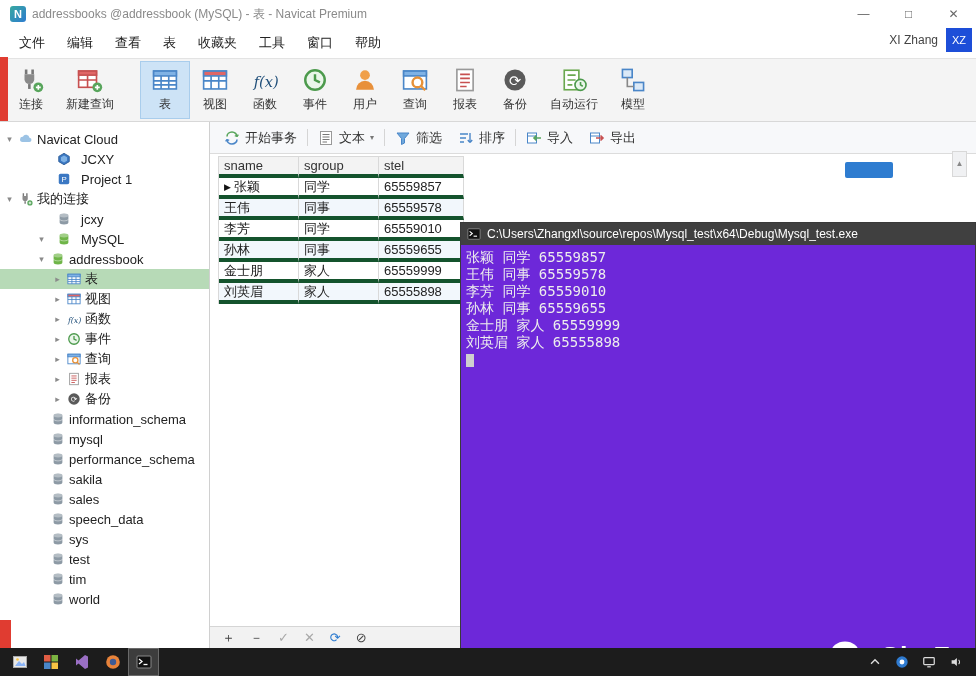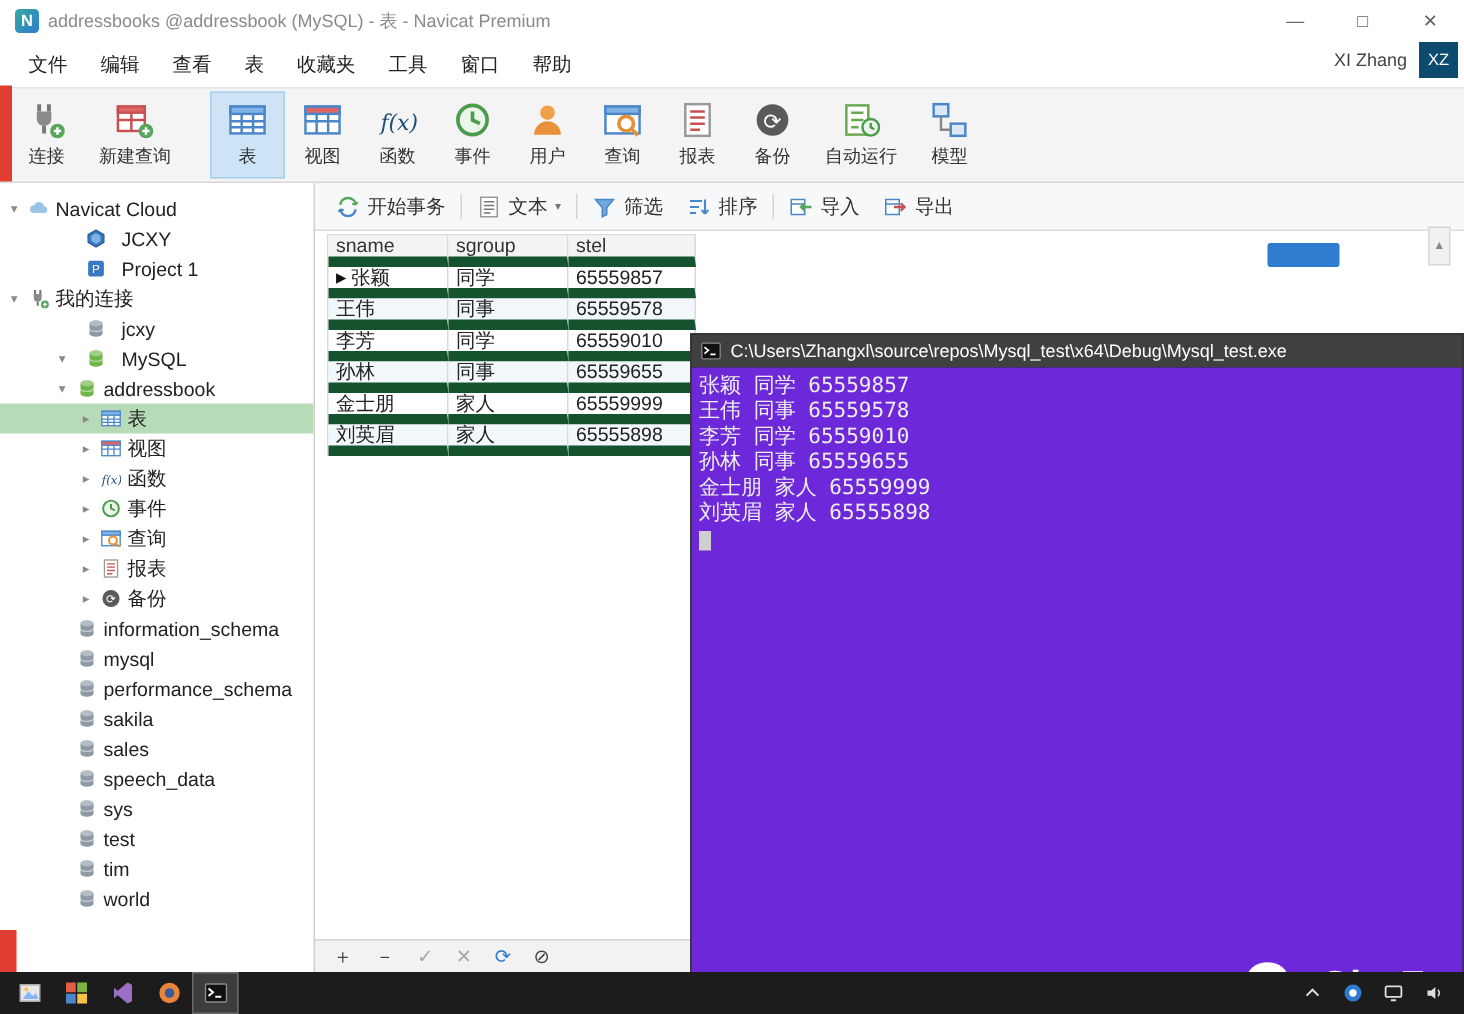--- a/index.html
+++ b/index.html
@@ -13,21 +13,21 @@
   .titlebar { height:28px; flex:none; display:flex; align-items:center; background:#fff; }
   .app-logo { width:16px; height:16px; margin:0 6px 0 10px; border-radius:3px; background:linear-gradient(135deg,#37a8a0,#2e7cd0); color:#fff; font-size:11px; font-weight:bold; text-align:center; line-height:16px; flex:none; }
   .title-text { font-size:12px; color:#8a8a8a; white-space:nowrap; overflow:hidden; }
   .win-btns { margin-left:auto; display:flex; }
   .win-btn { width:45px; height:28px; display:flex; align-items:center; justify-content:center; font-size:12px; color:#666; }
 
   .menubar { height:30px; flex:none; display:flex; align-items:flex-start; background:#fff; padding-left:8px; }
   .menu-item { padding:0 11px; font-size:13px; color:#222; line-height:30px; }
   .menubar-right { margin-left:auto; display:flex; align-items:center; gap:8px; padding-right:4px; }
   .user-name { font-size:12px; color:#444; }
-  .user-badge { width:26px; height:24px; background:#0c4a6e; color:#fff; font-size:11px; display:flex; align-items:center; justify-content:center; }
+  .user-badge { width:26px; height:24px; background:#1d4ed8; color:#fff; font-size:11px; display:flex; align-items:center; justify-content:center; }
 
   .toolbar { height:64px; flex:none; display:flex; align-items:center; background:#f4f4f4; border-top:1px solid #e3e3e3; border-bottom:1px solid #d8d8d8; padding-left:6px; }
   .tool-item { min-width:50px; height:58px; padding:0 9px; display:flex; flex-direction:column; align-items:center; justify-content:center; gap:3px; font-size:12px; color:#333; border:1px solid transparent; }
   .tool-item.active { background:#cde3f6; border-color:#a9cdec; }
   .tool-sep { width:16px; height:58px; flex:none; }
   .ic26 { width:26px; height:26px; flex:none; }
   .ic16 { width:16px; height:16px; flex:none; }
   .ic14 { width:14px; height:14px; flex:none; }
   .c-gray { color:#8d9aa5; }
   .c-green { color:#6fb548; }
@@ -50,21 +50,21 @@
   .ddl-chip { font-size:8px; color:#555; border:1px solid #999; padding:1px 2px; border-radius:2px; background:#fff; }
 
   .obj-toolbar { height:32px; flex:none; background:#f7f8fa; border-bottom:1px solid #dcdcdc; display:flex; align-items:center; padding-left:6px; font-size:13px; color:#333; }
   .tbtn { display:flex; align-items:center; gap:5px; padding:3px 8px; }
   .vsep { width:1px; height:17px; background:#d5d5d5; margin:0 2px; }
   .caret { font-size:8px; color:#777; }
 
   .gridwrap { flex:1; min-height:0; position:relative; background:#fff; padding:2px 0 0 8px; }
   .grid { border-top:1px solid #d9d9d9; border-left:1px solid #d9d9d9; width:246px; }
   .grow { display:flex; }
-  .gcell { width:80px; height:21px; line-height:20px; padding:0 5px; font-size:13px; color:#222; border-right:1px solid #d9d9d9; border-bottom:7px solid #14532d; white-space:nowrap; overflow:hidden; display:flex; align-items:center; gap:3px; }
+  .gcell { width:80px; height:21px; line-height:20px; padding:0 5px; font-size:13px; color:#222; border-right:1px solid #d9d9d9; border-bottom:4px solid #14532d; white-space:nowrap; overflow:hidden; display:flex; align-items:center; gap:3px; }
   .gcell.wide { width:85px; }
   .ghead .gcell { background:#f3f3f3; color:#333; }
   .grow.alt .gcell { background:#f2f7fc; }
   .rowmark { font-size:9px; color:#111; }
 
   .grid-footer { height:22px; flex:none; background:#f2f2f2; border-top:1px solid #d5d5d5; display:flex; align-items:center; gap:15px; padding-left:12px; font-size:13px; color:#444; }
   .gf-dim { color:#a8a8a8; }
   .gf-blue { color:#2e7cd0; }
 
   .mini-scroll { position:absolute; top:29px; right:9px; width:15px; height:26px; background:#f0f1f3; border:1px solid #d8d8d8; font-size:8px; color:#888; text-align:center; line-height:24px; }

